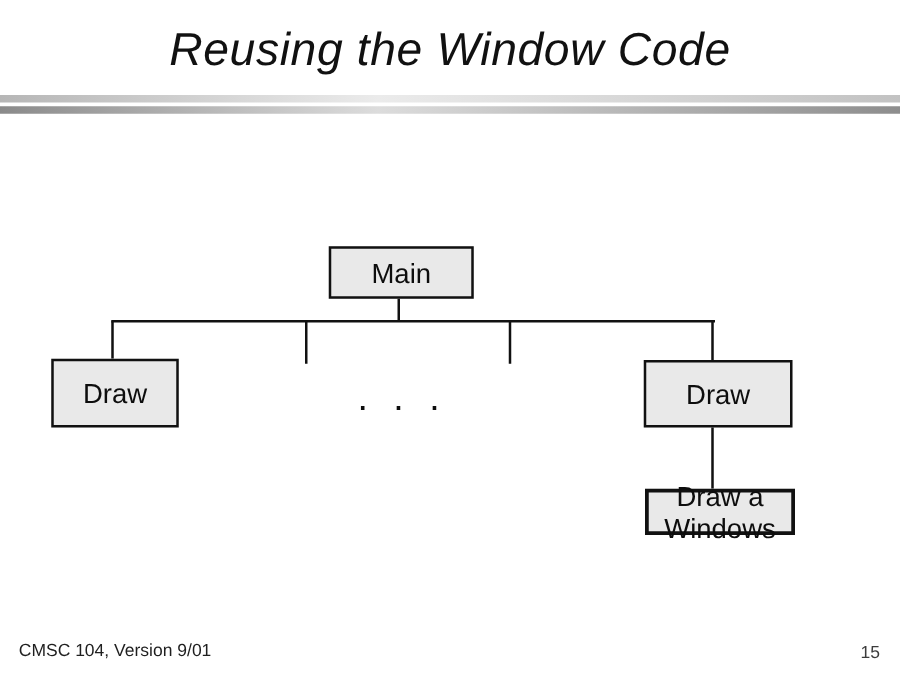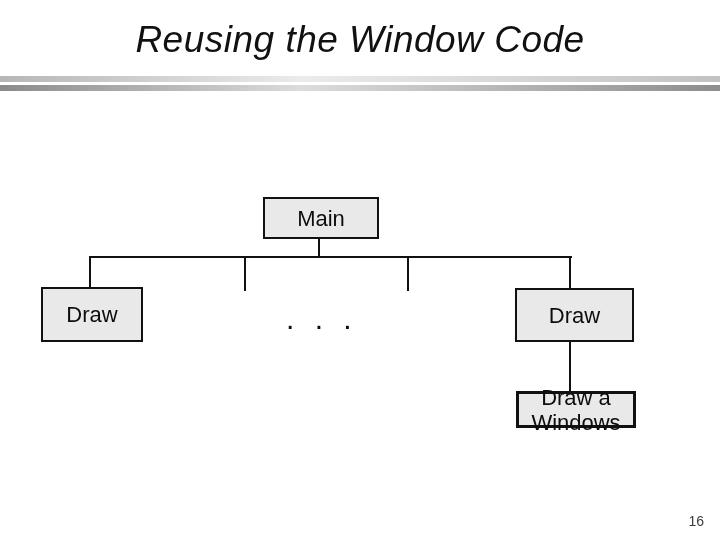--- a/index.html
+++ b/index.html
@@ -129,16 +129,17 @@
 
   <div class="node" id="node-draw-windows">
     <span>Draw</span>
   </div>
 
   <div class="node" id="node-draw-a-window">
     <span>Draw a</span>
     <span>Windows</span>
   </div>
 
+  <div class="footer-text">CMSC 104, Version 9/01</div>
 
-  <div class="slide-number">16</div>
+  <div class="slide-number">15</div>
 
 </div>
 
 </body></html>

